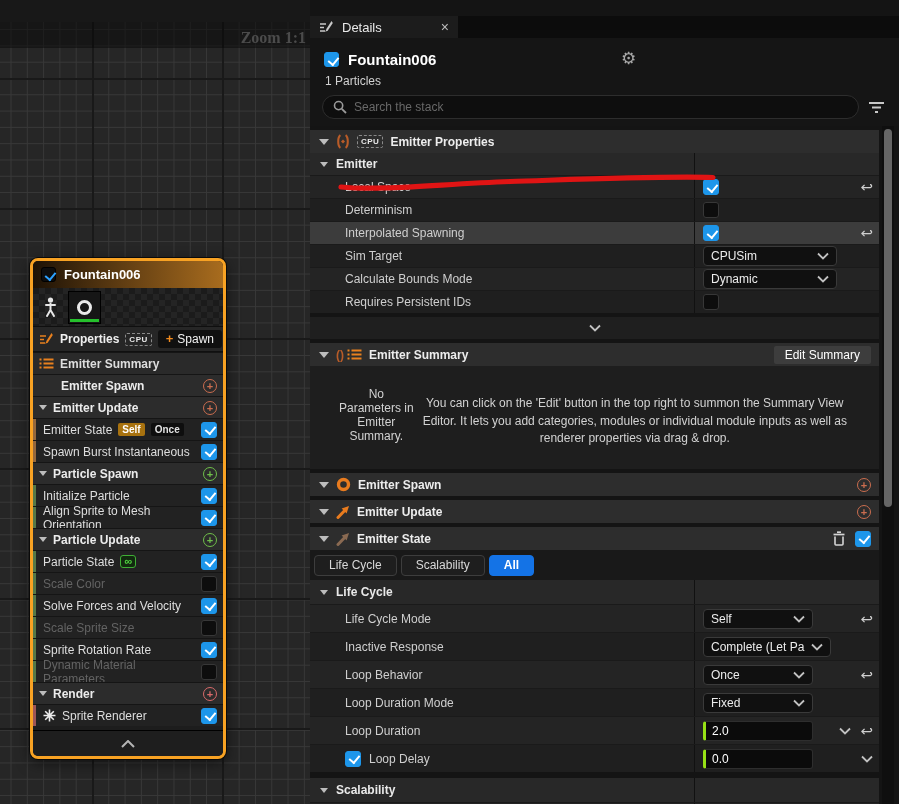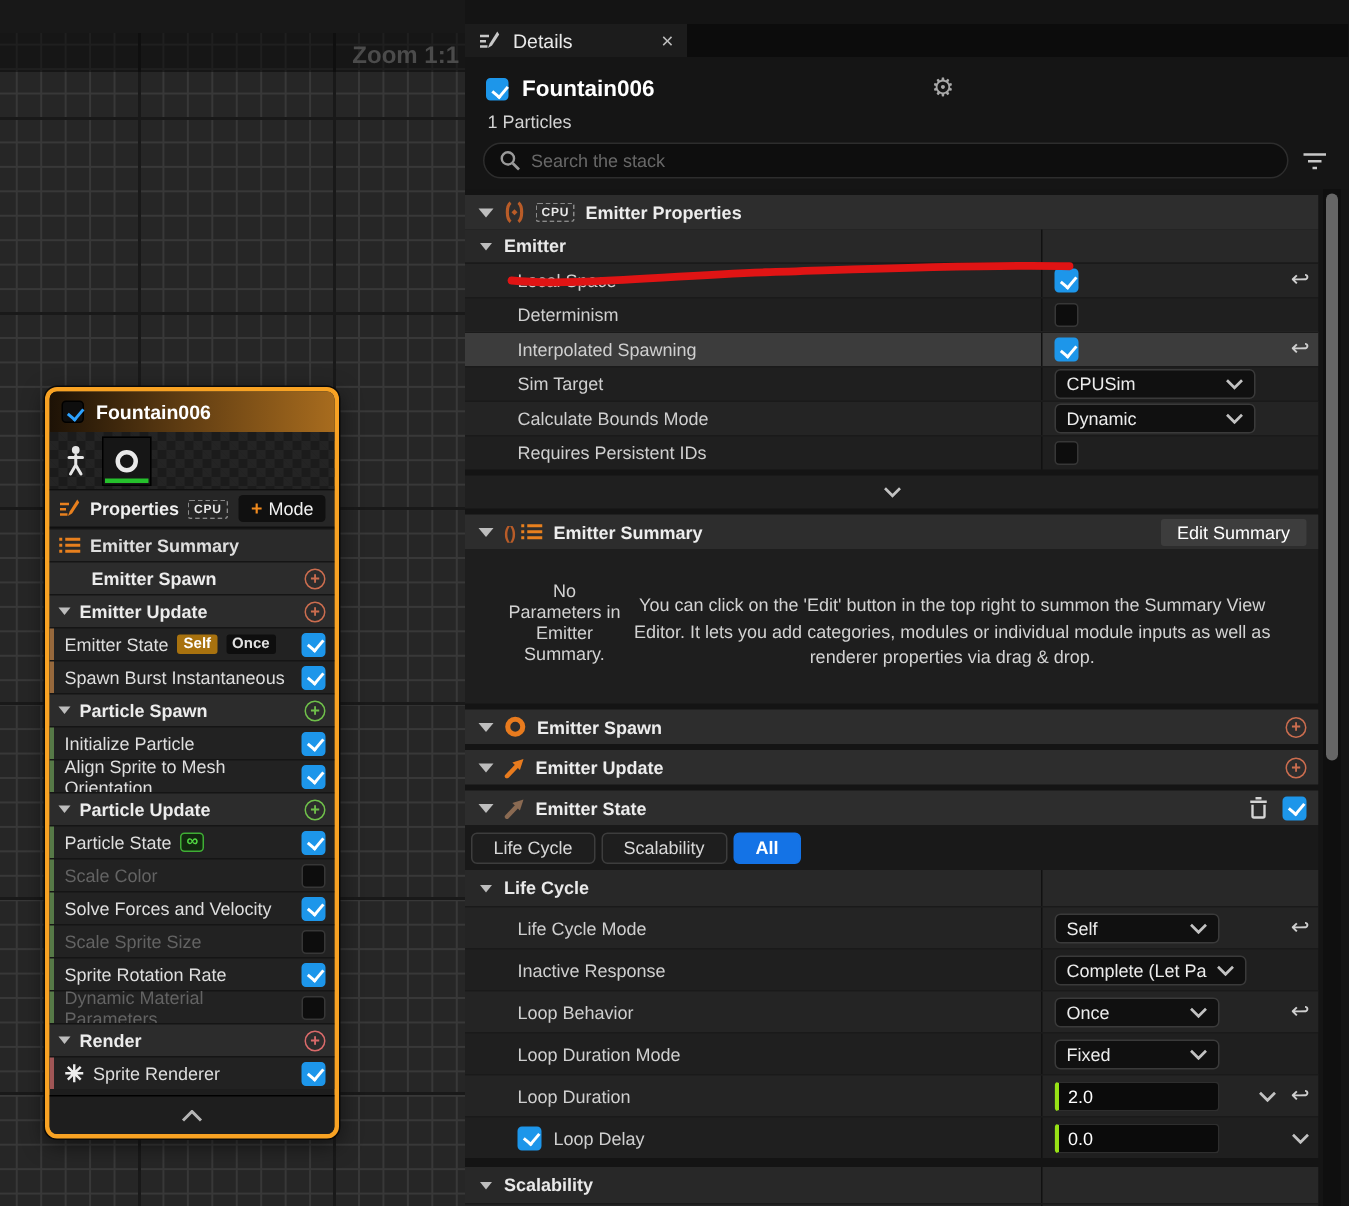--- a/index.html
+++ b/index.html
@@ -12,21 +12,21 @@
     background-color:#262626;
     background-image:
       linear-gradient(#191919 2px, transparent 2px),
       linear-gradient(90deg,#191919 2px, transparent 2px),
       linear-gradient(#383838 1px, transparent 1px),
       linear-gradient(90deg,#383838 1px, transparent 1px);
     background-size:130px 130px,130px 130px,16.3px 16.3px,16.3px 16.3px;
     background-position:92px 78px,92px 78px,92px 78px,92px 78px; }
   #graph-topbar { position:absolute; left:0; top:0; width:310px; height:22px; background:#181818; }
   #graph-band { position:absolute; left:0; top:22px; width:310px; height:26px; background:rgba(6,6,6,.5); }
-  #zoom-label { position:absolute; top:29px; right:4px; font-size:16px; font-weight:bold; color:#4b4b4b; }
+  #zoom-label { position:absolute; top:29px; right:4px; font-size:16px; font-weight:bold; color:#4b4b4b;font-family:Liberation Serif, serif; }
 
   
   #node { position:absolute; left:30px; top:258px; width:196px; background:#1d1d1d;
     border:3px solid #f8a223; border-radius:8px; overflow:hidden;
     box-shadow:0 0 0 1px #0a0a0a, 0 4px 14px rgba(0,0,0,.55); }
   #node-header { height:27px; display:flex; align-items:center; gap:8px; padding:0 8px;
     background:linear-gradient(90deg,#1d1206 0%,#6b4414 55%,#a86c1e 100%); }
   #node-title { font-size:13px; font-weight:bold; color:#fff; }
   #node-preview { height:39px; display:flex; align-items:center; gap:10px; padding:0 10px;
     background-color:#1b1b1b; border-bottom:1px solid #0f0f0f;
@@ -173,21 +173,21 @@
         <span class="icon">
           <svg width="15" height="14" viewBox="0 0 15 14">
               <path d="M1 4h6M1 7.5h4M1 11h5" stroke="#e8801e" stroke-width="1.6"></path>
               <path d="M13.6 1 L8.2 9.6 L6.8 13 L9.8 11.2 L15 3.2 Z" fill="#e8801e" transform="scale(.92)"></path>
             </svg>
         </span>
         <span class="lbl">Properties</span>
         <span class="cpu-badge">CPU</span>
         <span id="stage-btn">
           <span class="plus">+</span>
-          <span class="txt">Mode</span>
+          <span class="txt">Spawn</span>
         </span>
       </div>
       <div id="node-rows">
           <div class="nrow summary">
             <span class="icon">
               <svg width="15" height="13" viewBox="0 0 15 13">
                 <path d="M4.5 2.5h10M4.5 6.5h10M4.5 10.5h10" stroke="#e8801e" stroke-width="2"></path>
                 <path d="M0.5 2.5h2M0.5 6.5h2M0.5 10.5h2" stroke="#e8801e" stroke-width="2"></path>
               </svg>
             </span>

